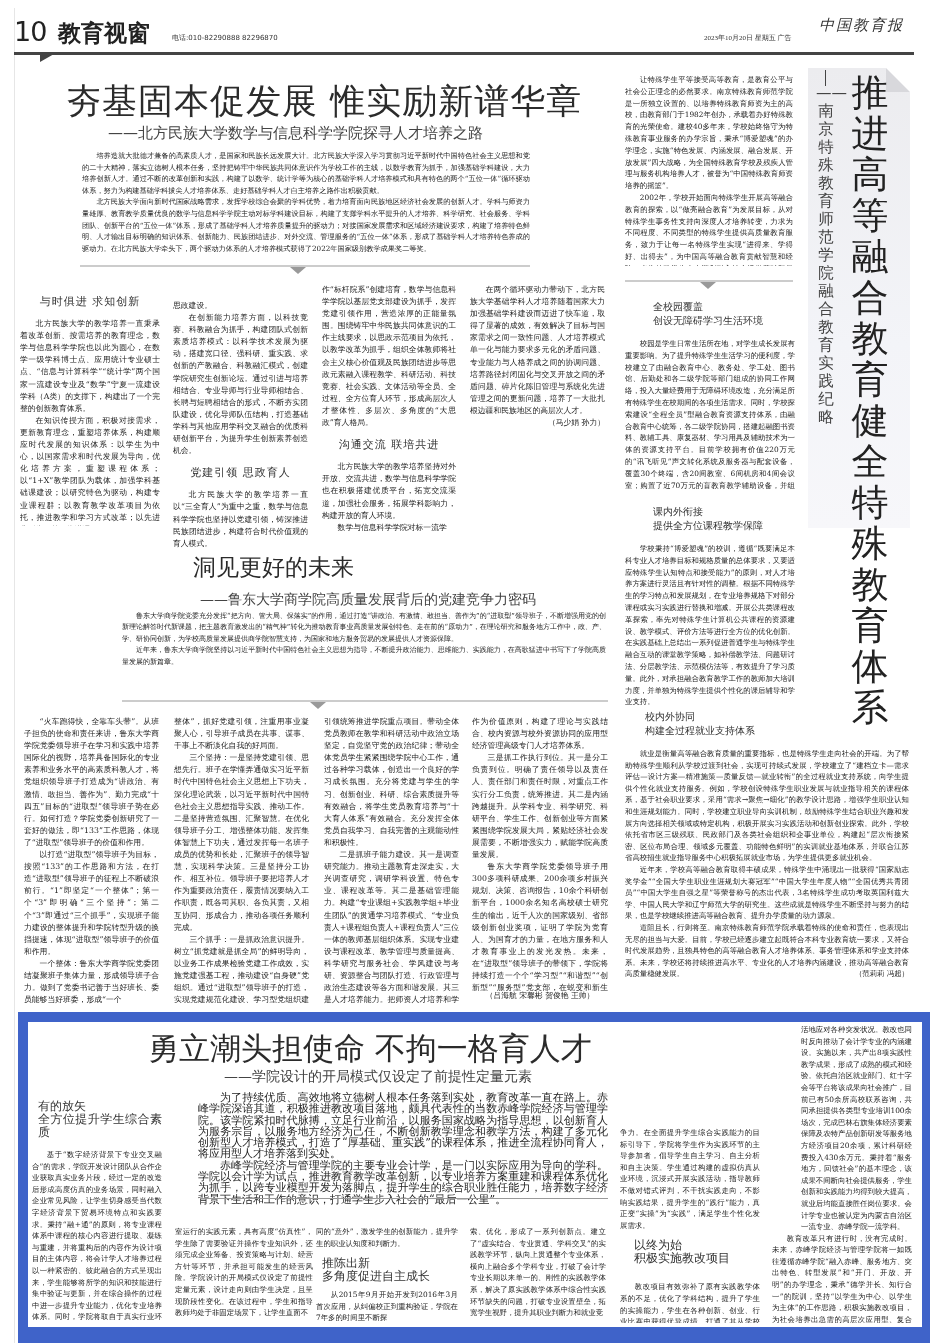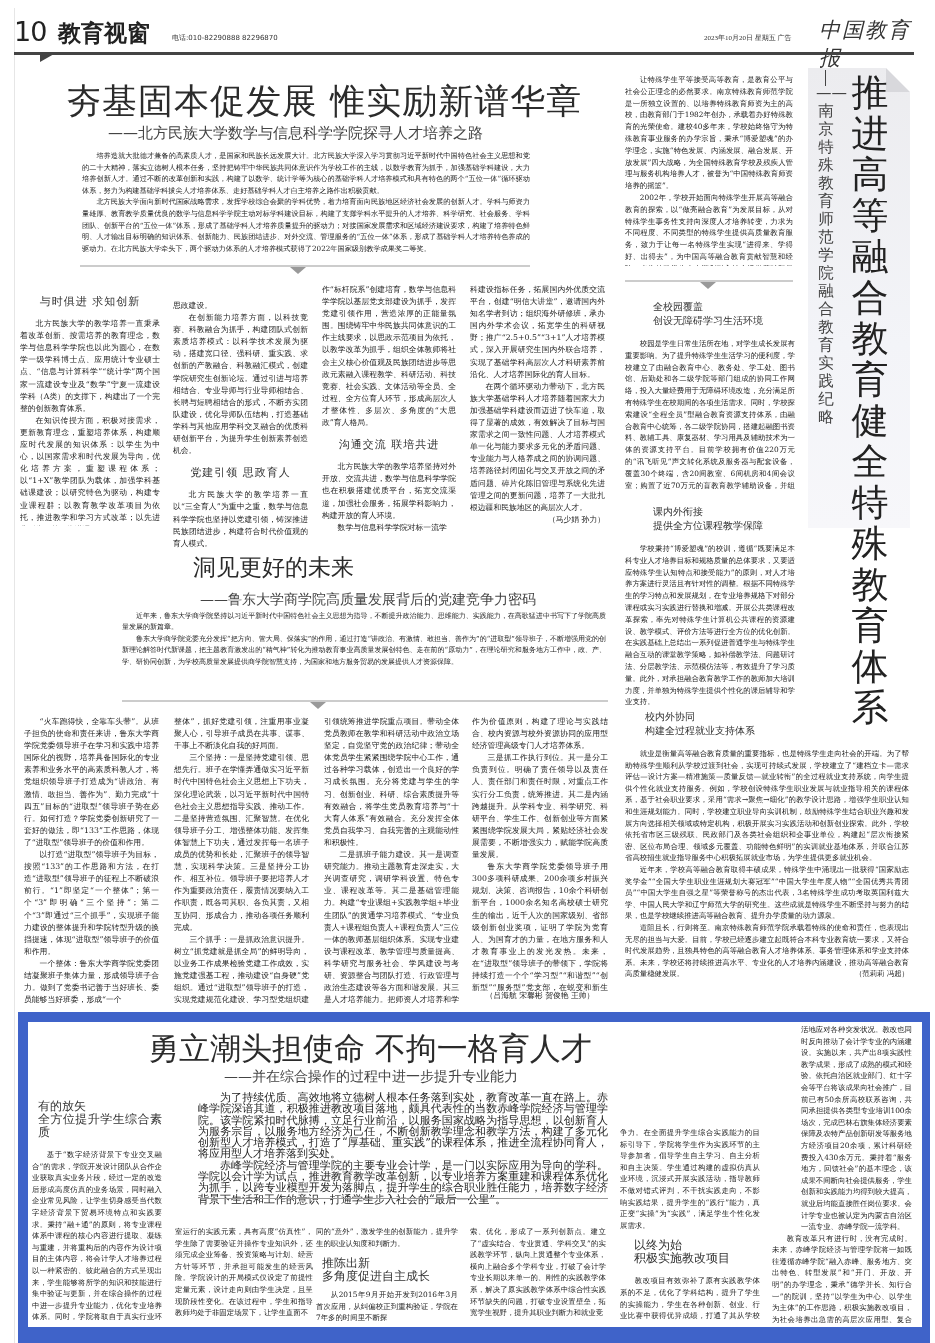--- a/index.html
+++ b/index.html
@@ -4,21 +4,21 @@
 <style>
 *{box-sizing:border-box;margin:0;padding:0}
 body{width:935px;height:1343px;background:#fff;font-family:"DejaVu Serif","Liberation Serif",serif;color:#222;position:relative;overflow:hidden}
 .page{position:absolute;left:14px;top:8px;width:916px;height:1335px;background:#fff;border-left:1px solid #e6e6e6}
 
 .mast{position:absolute;left:14px;top:16px;width:900px;height:36px;}
 .mast .num{position:absolute;left:0;top:0;font-family:"DejaVu Sans",sans-serif;font-size:27px;color:#222;letter-spacing:-1px}
 .mast .sec{position:absolute;left:44px;top:2px;font-family:"DejaVu Sans",sans-serif;font-size:23px;font-weight:bold;color:#222}
 .mast .tel{position:absolute;left:158px;top:17px;font-size:7px;color:#333;font-family:"DejaVu Sans",sans-serif}
 .mast .date{position:absolute;left:690px;top:17px;font-size:7px;color:#333;font-family:Liberation Serif, serif}
-.mast .logo{position:absolute;left:805px;top:0;font-size:21px;color:#333;font-family:"DejaVu Serif",serif;letter-spacing:2px;font-style:italic}
+.mast .logo{position:absolute;left:805px;top:0;font-size:15px;color:#333;font-family:"DejaVu Serif",serif;letter-spacing:2px;font-style:italic}
 .rule{position:absolute;left:14px;top:52px;width:900px;height:3px;background:#444}
 .tick{position:absolute;left:40px;top:54px;width:0;height:0;border-top:8px solid #444;border-right:14px solid transparent}
 .h1{position:absolute;font-family:"DejaVu Sans",sans-serif;color:#2b2b2b;white-space:nowrap;font-weight:normal}
 .sub{position:absolute;font-family:"DejaVu Sans",sans-serif;color:#444;white-space:nowrap}
 .lede{position:absolute;font-size:7.2px;line-height:11.6px;color:#222;text-align:justify;font-family:"DejaVu Serif",serif}
 .col{position:absolute;font-size:7.8px;line-height:12.1px;color:#222;text-align:justify;overflow:hidden}
 .col p{text-indent:2em}
 .col .hd{font-family:"DejaVu Sans",sans-serif;font-size:11px;text-align:center;color:#333;margin:10px 0 10px;text-indent:0;letter-spacing:1px}
 .col .hd2{font-family:"DejaVu Sans",sans-serif;font-size:10px;color:#333;margin:10px 0 10px 28px;text-indent:0;line-height:14px}
 .col .by{text-align:right;text-indent:0}
@@ -70,30 +70,29 @@
   <p>北方民族大学的教学培养一直以“三全育人”为重中之重，数学与信息科学学院也坚持以党建引领，铸深推进民族团结进步，构建符合时代价值观的育人模式。</p>
   <p>依托宁夏回族自治区高校党建工</p>
 </div>
 <div class="col" style="left:322px;top:284px;width:134px;height:250px">
   <p style="text-indent:0">作“标杆院系”创建培育，数学与信息科学学院以基层党支部建设为抓手，发挥党建引领作用，营造浓厚的正能量氛围。围绕铸牢中华民族共同体意识的工作主线要求，以思政示范项目为依托，以教学改革为抓手，组织全体教师将社会主义核心价值观及民族团结进步等思政元素融入课程教学、科研活动、科技竞赛、社会实践、文体活动等全员、全过程、全方位育人环节，形成高层次人才整体性、多层次、多角度的“大思政”育人格局。</p>
   <div class="hd">沟通交流  联培共进</div>
   <p>北方民族大学的教学培养坚持对外开放、交流共进，数学与信息科学学院也在积极搭建优质平台，拓宽交流渠道，加强社会服务，拓展学科影响力，构建开放的育人环境。</p>
   <p>数学与信息科学学院对标一流学</p>
 </div>
 <div class="col" style="left:470px;top:284px;width:135px;height:250px">
-  <p style="text-indent:0">科建设指标任务，拓展国内外优质交流平台，创建“明信大讲堂”，邀请国内外知名学者到访；组织海外研修班，承办国内外学术会议，拓宽学生的科研视野；推广“2.5+0.5”“3+1”人才培养模式，深入开展研究生国内外联合培养，实现了基础学科高层次人才科研素养前沿化、人才培养国际化的育人目标。</p>
   <p>在两个循环驱动力带动下，北方民族大学基础学科人才培养随着国家大力加强基础学科建设而迈进了快车道，取得了显著的成效，有效解决了目标与国家需求之间一致性问题、人才培养模式单一化与能力要求多元化的矛盾问题、专业能力与人格养成之间的协调问题、培养路径封闭固化与交叉开放之间的矛盾问题、碎片化陈旧管理与系统化先进管理之间的更新问题，培养了一大批扎根边疆和民族地区的高层次人才。</p>
   <p class="by">（马少娟  孙力）</p>
 </div>
 
 <div class="h1" style="left:193px;top:552px;font-size:23px">洞见更好的未来</div>
 <div class="sub" style="left:200px;top:591px;font-size:14px">——鲁东大学商学院高质量发展背后的党建竞争力密码</div>
 <div class="lede" style="left:122px;top:611px;width:484px;font-size:7px;line-height:11.4px">
+  <p style="text-indent:2em">鲁东大学商学院党委充分发挥“把方向、管大局、保落实”的作用，通过打造“讲政治、有激情、敢担当、善作为”的“进取型”领导班子，不断增强用党的创新理论解答时代新课题，把主题教育激发出的“精气神”转化为推动教育事业高质量发展创特色、走在前的“原动力”，在理论研究和服务地方工作中，政、产、学、研协同创新，为学校高质量发展提供商学院智慧支持，为国家和地方服务贸易的发展提供人才资源保障。</p>
   <p style="text-indent:2em">近年来，鲁东大学商学院坚持以习近平新时代中国特色社会主义思想为指导，不断提升政治能力、思维能力、实践能力，在高歌猛进中书写下了学院高质量发展的新篇章。</p>
-  <p style="text-indent:2em">鲁东大学商学院党委充分发挥“把方向、管大局、保落实”的作用，通过打造“讲政治、有激情、敢担当、善作为”的“进取型”领导班子，不断增强用党的创新理论解答时代新课题，把主题教育激发出的“精气神”转化为推动教育事业高质量发展创特色、走在前的“原动力”，在理论研究和服务地方工作中，政、产、学、研协同创新，为学校高质量发展提供商学院智慧支持，为国家和地方服务贸易的发展提供人才资源保障。</p>
 </div>
 <div class="divline" style="left:122px;top:700px;width:486px"></div>
 <div class="divtri" style="left:310px;top:702px"></div>
 
 <div class="col a2c" style="left:24px;top:716px;width:135px;height:290px">
     <p>“火车跑得快，全靠车头带”。从班子担负的使命和责任来讲，鲁东大学商学院党委领导班子在学习和实践中培养国际化的视野，培养具备国际化的专业素养和业务水平的高素质科教人才，将党组织领导班子打造成为“讲政治、有激情、敢担当、善作为”、勤力完成“十四五”目标的“进取型”领导班子势在必行。如何打造？学院党委创新研究了一套好的做法，即“133”工作思路，体现了“进取型”领导班子的价值和作用。</p>
     <p>以打造“进取型”领导班子为目标，按照“133”的工作思路和方法，在打造“进取型”领导班子的征程上不断破浪前行。“1”即坚定“一个整体”；第一个“3”即明确“三个坚持”；第二个“3”即通过“三个抓手”，实现班子能力建设的整体提升和学院转型升级的换挡提速，体现“进取型”领导班子的价值和作用。</p>
     <p>一个整体：鲁东大学商学院党委团结凝聚班子集体力量，形成领导班子合力。做到了党委书记善于当好班长、委员能够当好班委，形成“一个</p>
   </div>
 <div class="col a2c" style="left:174px;top:716px;width:135px;height:290px">
@@ -151,21 +150,21 @@
 <div class="vbox">
     <div class="fold"></div>
   </div>
 <div class="vdash"></div>
 <div class="vtitle">推进高等融合教育  健全特殊教育体系</div>
 <div class="vsub">——南京特殊教育师范学院融合教育实践纪略</div>
 
 <div class="bluebox"></div>
 <div class="bluein"></div>
 <div class="h1" style="left:148px;top:1028px;font-size:31px">勇立潮头担使命  不拘一格育人才</div>
-<div class="sub" style="left:224px;top:1068px;font-size:14px">——并在综合操作的过程中进一步提升专业能力</div>
+<div class="sub" style="left:224px;top:1068px;font-size:14px">——学院设计的开局模式仅设定了前提性定量元素</div>
 <div class="lede" style="left:198px;top:1092px;width:410px;font-size:11px;line-height:11.3px">
   <p style="text-indent:2em">为了持续优质、高效地将立德树人根本任务落到实处，教育改革一直在路上。赤峰学院深谙其道，积极推进教改项目落地，颇具代表性的当数赤峰学院经济与管理学院。该学院紧扣时代脉搏，立足行业前沿，以服务国家战略为指导思想，以创新育人为服务宗旨，以服务地方经济为己任，不断创新教学理念和教学方法，构建了多元化创新型人才培养模式，打造了“厚基础、重实践”的课程体系，推进全流程协同育人，将应用型人才培养落到实处。</p>
   <p style="text-indent:2em">赤峰学院经济与管理学院的主要专业会计学，是一门以实际应用为导向的学科。学院以会计学为试点，推进教育教学改革创新，以专业培养方案重建和课程体系优化为抓手，以跨专业模型开发为落脚点，提升学生的综合职业胜任能力，培养数字经济背景下生活和工作的意识，打通学生步入社会的“最后一公里”。</p>
 </div>
 <div class="divline" style="left:200px;top:1198px;width:408px;height:1px;background:#999"></div>
 
 <div class="col" style="left:32px;top:1100px;width:130px;height:220px;font-size:7.4px;line-height:11.6px">
   <div class="hdsmall" style="margin:0 0 10px 6px">
       <div>有的放矢</div>
       <div>全方位提升学生综合素质</div>
@@ -181,21 +180,21 @@
       <div>推陈出新</div>
       <div>多角度促进自主成长</div>
     </div>
   <p>从2015年9月开始开发到2016年3月首次应用，从纠偏校正到重构验证，学院在7年多的时间里不断探</p>
 </div>
 <div class="col" style="left:470px;top:1226px;width:136px;height:96px;font-size:7.4px;line-height:11.6px">
   <p style="text-indent:0">索、优化，形成了一系列创新点。建立了“虚实结合、专业贯通、学科交叉”的实践教学环节，纵向上贯通整个专业体系，横向上融合多个学科专业，打破了会计学专业长期以来单一的、刚性的实践教学体系，解决了原实践教学体系中综合性实践环节缺失的问题，打破专业设置壁垒，拓宽学生视野，提升其职业判断力和就业竞</p>
 </div>
 <div class="col" style="left:620px;top:1127px;width:140px;height:196px;font-size:7.4px;line-height:11.6px">
   <p style="text-indent:0">争力。在全面提升学生综合实践能力的目标引导下，学院将学生作为实践环节的主导参加者，倡导学生自主学习、自主分析和自主决策。学生通过构建的虚拟仿真从业环境，沉浸式开展实践活动，指导教师不做对错式评判，不干扰实践走向，不影响实践结果，提升学生的“践行”能力，真正变“实操”为“实践”，满足学生个性化发展需求。</p>
-  <div class="hdsmall" style="margin:8px 0 10px 14px">
+  <div class="hdsmall" style="margin:8px 0 16px 14px">
       <div>以终为始</div>
       <div>积极实施教改项目</div>
     </div>
   <p>教改项目有效弥补了原有实践教学体系的不足，优化了学科结构，提升了学生的实操能力，学生在各种创新、创业、行业比赛中获得优异成绩，打通了其从学校到工作岗位的通道，学生可以直接上手专业工作，灵</p>
 </div>
 <div class="col" style="left:772px;top:1024px;width:140px;height:300px;font-size:7.4px;line-height:11.6px">
   <div>
       <p style="text-indent: 0px; margin-left: 29px;">活地应对各种突发状况。教改也同时反向推动了会计学专业的内涵建设。实施以来，共产出8项实践性教学成果，形成了成熟的模式和经验。依托自治区就业部门、红十字会等平台将该成果向社会推广，目前已有50余所高校联系咨询，共同承担提供各类型专业培训100余场次，完成巴林右旗集体经济要素保障及农特产品创新研发等服务地方经济项目20余项，累计科研经费投入430余万元。秉持着“服务地方，回馈社会”的基本理念，该成果不间断向社会提供服务，学生创新和实践能力均得到较大提高，就业后均能直接胜任岗位要求。会计学专业也被认定为内蒙古自治区一流专业、赤峰学院一流学科。</p>
       <p>教育改革只有进行时，没有完成时。未来，赤峰学院经济与管理学院将一如既往遵循赤峰学院“融入赤峰、服务地方、突出特色、转型发展”和“开门、开放、开明”的办学理念，秉承“德学并长、知行合一”的院训，坚持“以学生为中心、以学生为主体”的工作思路，积极实施教改项目，为社会培养出急需的高层次应用型、复合型、创新型人才。</p>
     </div>

